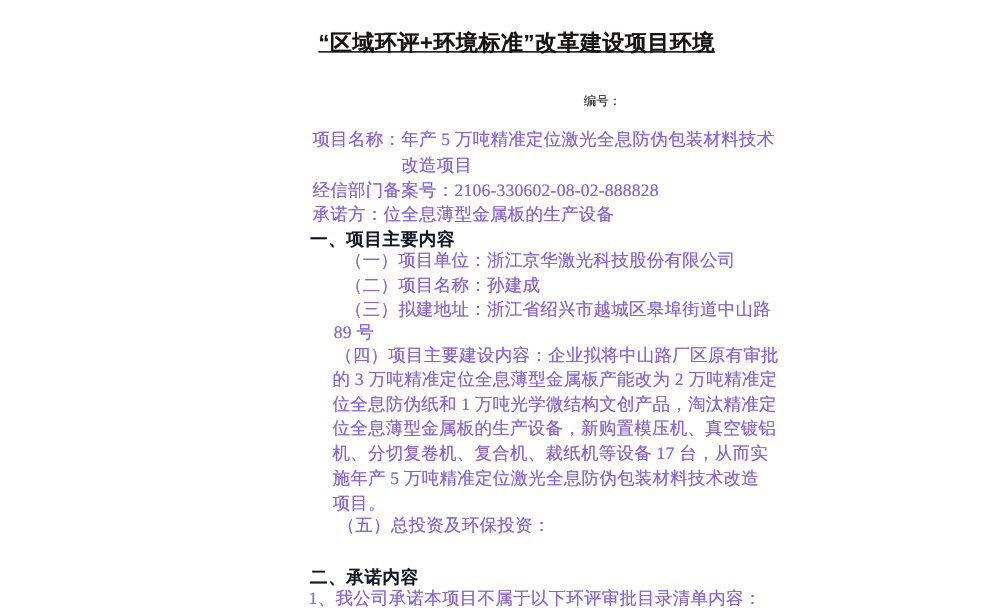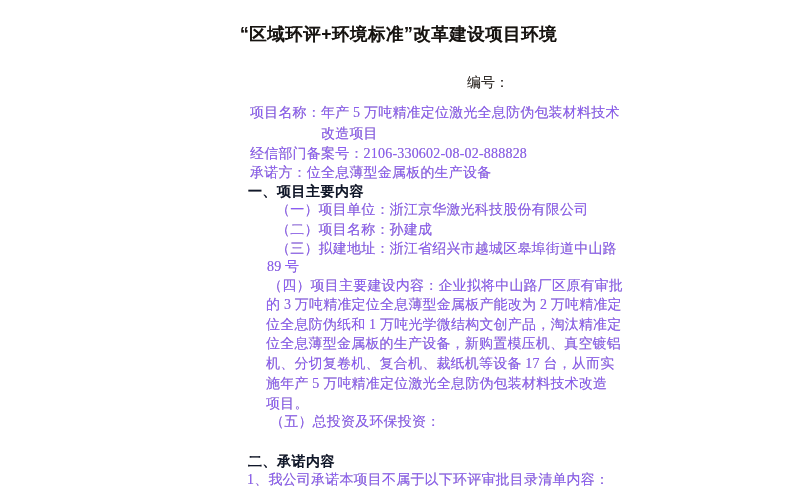--- a/index.html
+++ b/index.html
@@ -29,37 +29,38 @@
     font-family: "Liberation Sans", sans-serif;
     font-weight: bold;
     color: #0f172a;
     letter-spacing: 0.5px;
   }
   .title-wrap {
     position: absolute;
     left: 240px;
     top: 0;
     width: 332px;
-    text-align: left;
+    text-align: right;
+    text-decoration: underline;
   }
   .title-line {
     font-family: "Liberation Sans", sans-serif;
     font-weight: bold;
     font-size: 17.5px;
     line-height: 24px;
     color: #161310;
     text-shadow: 0 0 0.6px rgba(40, 35, 30, 0.5);
     letter-spacing: 0.5px;
     white-space: nowrap;
   }
   .serial {
     position: absolute;
     left: 467px;
     top: 74px;
-    font-size: 14px;
+    font-size: 10px;
     color: #2e2a27;
     text-shadow: 0 0 0.5px rgba(70, 60, 50, 0.45);
   }
 </style>
 </head>
 <body>
 
 <div class="page">
 
   <div class="title-wrap">

